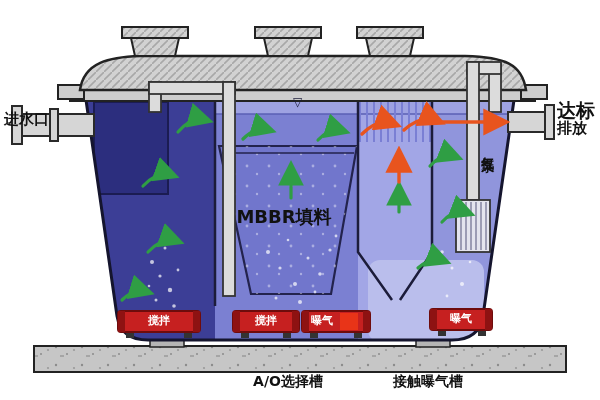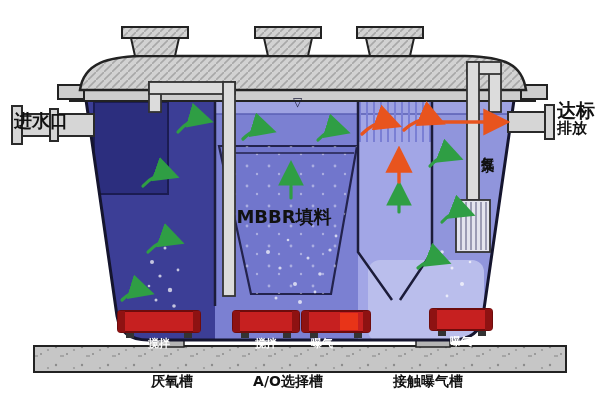--- a/index.html
+++ b/index.html
@@ -3,21 +3,21 @@
 <meta charset="utf-8">
 <style>
   html,body{margin:0;padding:0;}
   .canvas{
     position:relative; width:600px; height:400px; background:#ffffff;
     font-family:"DejaVu Sans","Liberation Sans",sans-serif; overflow:hidden;
   }
   .canvas svg{position:absolute; left:0; top:0;}
   .lbl{position:absolute; color:#111; font-weight:bold; line-height:1.1; pointer-events:none;}
   .lbl.center{text-align:center;}
-  .lbl.white{color:#fff; font-weight:bold;margin-top:23px;}
+  .lbl.white{color:#fff; font-weight:bold;}
   .lbl.vert{writing-mode:vertical-rl; text-orientation:upright; letter-spacing:2px;}
 </style>
 </head>
 <body>
 
 <div class="canvas">
 
 <svg width="600" height="400" viewBox="0 0 600 400">
   <defs>
     <pattern id="hatch" width="8" height="8" patternUnits="userSpaceOnUse">
@@ -209,34 +209,33 @@
   </g>
 
   <g stroke="#e8541e" stroke-width="3.4" fill="none" stroke-linecap="round">
     <path d="M 399 182 L 399 154" marker-end="url(#ao)"></path>
     <path d="M 362 134 Q 378 118 394 124" marker-end="url(#ao)"></path>
     <path d="M 404 130 Q 422 114 438 121" marker-end="url(#ao)"></path>
     <path d="M 436 122 L 502 122" marker-end="url(#ao)"></path>
   </g>
 </svg>
 
-<div class="lbl" style="left:14px; top:111px; font-size:18px;">进水口</div>
+<div class="lbl" style="left:4px; top:111px; font-size:15px;">进水口</div>
 
 <div class="lbl" style="left:557px; top:100px; font-size:19px;">达标</div>
 <div class="lbl" style="left:557px; top:120px; font-size:15px;">排放</div>
 
 <div class="lbl center" style="left:236px; top:207px; width:96px; font-size:18px;">MBBR填料</div>
 
 
 <div class="lbl vert" style="left:480px; top:146px; font-size:13px; height:70px;">气提泵</div>
 
 <div class="lbl" style="left:293px; top:96px; font-size:12px; color:#1c1c3a;">▽</div>
 
 <div class="lbl center white" style="left:118px; top:315px; width:82px; font-size:11px;">搅拌</div>
 <div class="lbl center white" style="left:233px; top:315px; width:66px; font-size:11px;">搅拌</div>
 <div class="lbl center white" style="left:302px; top:315px; width:40px; font-size:11px;">曝气</div>
 <div class="lbl center white" style="left:430px; top:313px; width:62px; font-size:11px;">曝气</div>
 
-<div class="lbl center" style="left:130px; top:374px; width:84px; font-size:14px;">厌氧槽</div>
 <div class="lbl center" style="left:234px; top:374px; width:108px; font-size:14px;">A/O选择槽</div>
 <div class="lbl center" style="left:382px; top:374px; width:92px; font-size:14px;">接触曝气槽</div>
 
 </div>
 
 </body></html>

